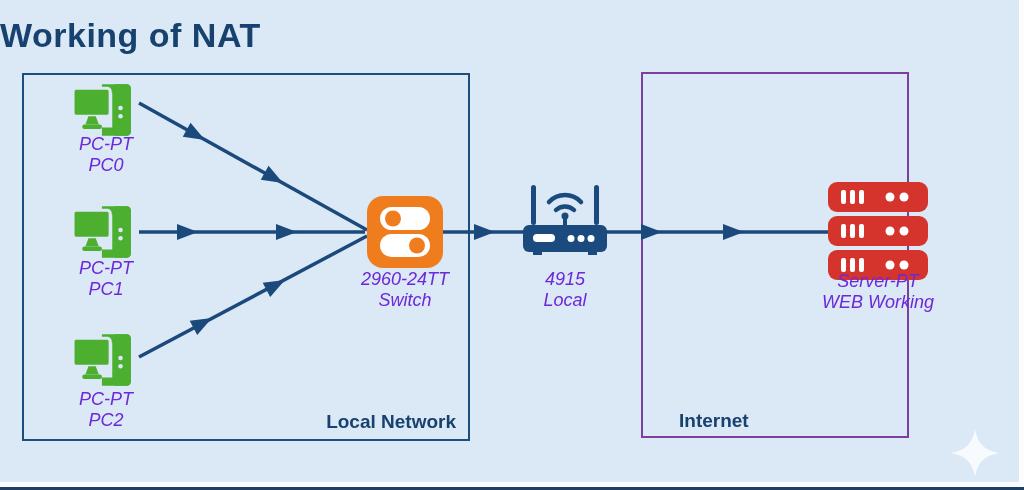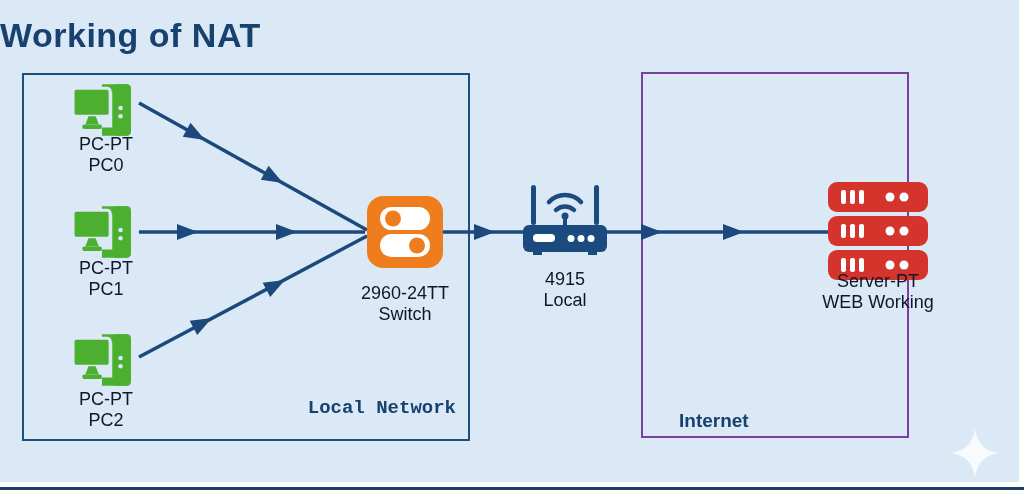--- a/index.html
+++ b/index.html
@@ -16,26 +16,26 @@
     text-align:left;
     font-size:34px;font-weight:bold;color:#17416f;
     letter-spacing:0.5px;
   }
   .zone-box{position:absolute;box-sizing:border-box;background:transparent;}
   .zone-local{left:22px;top:73px;width:448px;height:368px;border:2px solid #1d4e7e;}
   .zone-internet{left:641px;top:72px;width:268px;height:366px;border:2px solid #7d3f9d;}
   .zone-label{
     position:absolute;font-size:19px;font-weight:bold;color:#17416f;
   }
-  .zone-label.local{right:12px;bottom:20px;font-family:Liberation Mono, monospace;}
+  .zone-label.local{right:12px;bottom:6px;}
   .zone-label.internet{left:36px;bottom:4px;}
   .layer{position:absolute;left:0;top:0;width:1024px;height:490px;}
   .node-label{
     position:absolute;width:160px;text-align:center;
-    font-size:18px;line-height:21px;color:#0f172a;
+    font-size:18px;line-height:21px;color:#6d28d9;font-style:italic;
   }
   .icon{position:absolute;}
   .edge-right{position:absolute;right:0;top:0;width:5px;height:490px;background:#fdfdfe;}
   .edge-bottom-white{position:absolute;left:0;bottom:3px;width:1024px;height:5px;background:#fbfcfe;}
   .edge-bottom-bar{position:absolute;left:0;bottom:0;width:1024px;height:3px;background:#1d3f66;}
   .sparkle{position:absolute;left:951px;top:429px;width:48px;height:48px;}
 </style>
 </head>
 <body>
 
@@ -112,21 +112,21 @@
     <div>PC2</div>
   </div>
 
   <svg class="icon" style="left:367px;top:196px;" width="76" height="72" viewBox="0 0 76 72">
     <rect x="0" y="0" width="76" height="72" rx="16" fill="#ef7d1e"></rect>
     <rect x="13" y="11" width="50" height="23" rx="11.5" fill="#ffffff"></rect>
     <circle cx="26" cy="22.5" r="8" fill="#ef7d1e"></circle>
     <rect x="13" y="38" width="50" height="23" rx="11.5" fill="#ffffff"></rect>
     <circle cx="50" cy="49.5" r="8" fill="#ef7d1e"></circle>
   </svg>
-  <div class="node-label" style="left:325px;top:283px;">
+  <div class="node-label" style="left:325px;top:269px;">
     <div>2960-24TT</div>
     <div>Switch</div>
   </div>
 
   <svg class="icon" style="left:523px;top:182px;" width="84" height="80" viewBox="0 0 84 78">
     <rect x="8" y="2" width="5" height="40" rx="2.5" fill="#1a4a7e"></rect>
     <rect x="71" y="2" width="5" height="40" rx="2.5" fill="#1a4a7e"></rect>
     <g stroke="#1a4a7e" stroke-width="4.5" fill="none" stroke-linecap="round">
       <path d="M33,27 a13,13 0 0 1 18,0"></path>
       <path d="M26,19 a22,22 0 0 1 32,0"></path>

